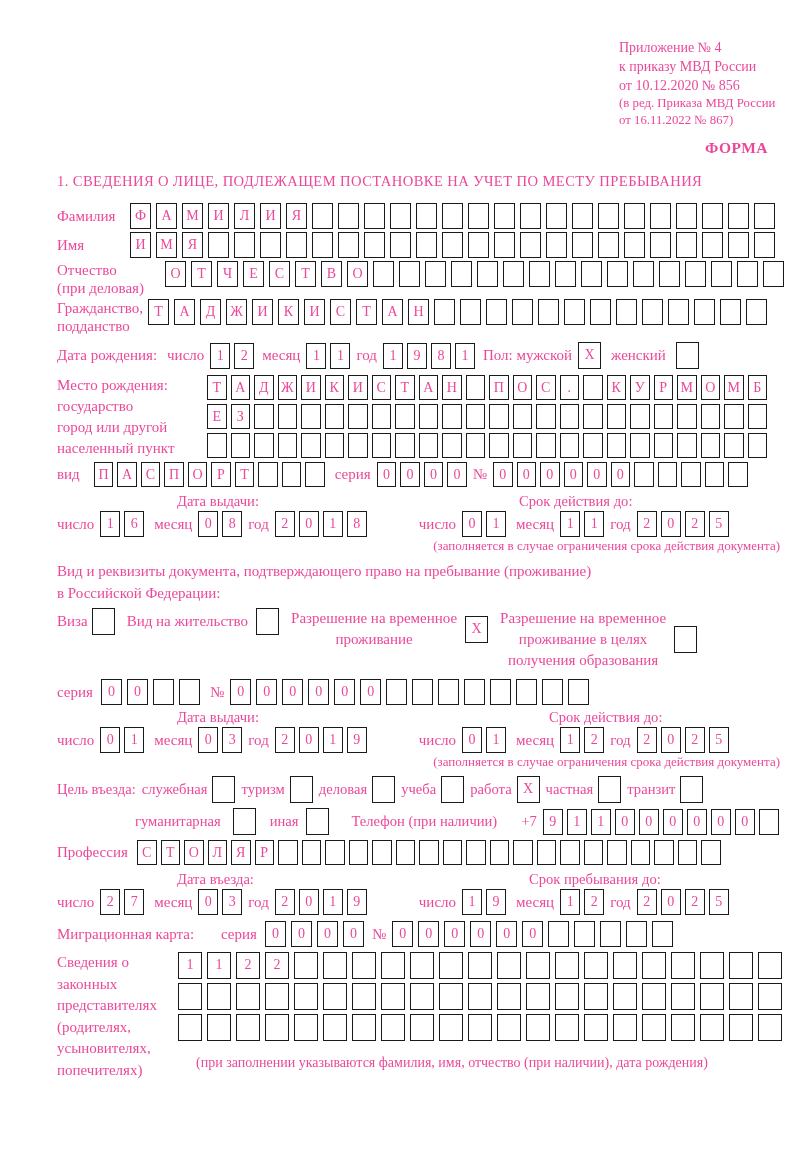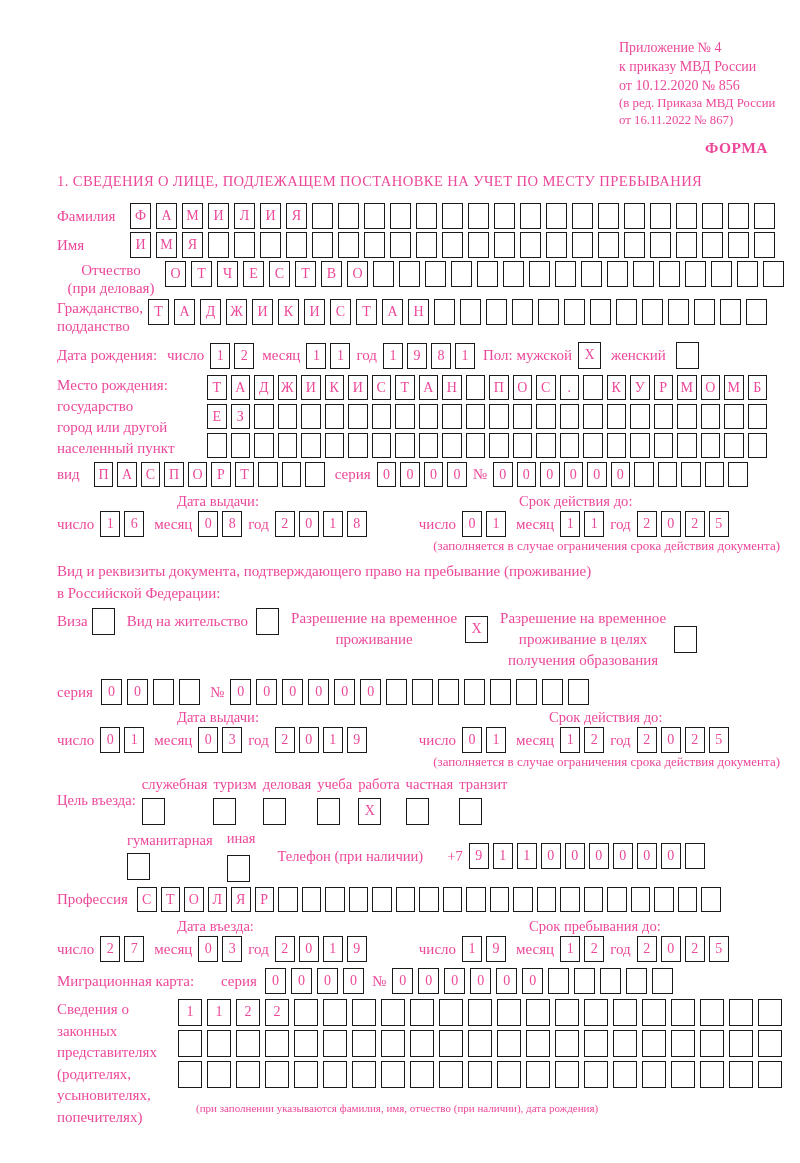--- a/index.html
+++ b/index.html
@@ -33,24 +33,24 @@
   .lg .box{width:24px;height:27px;}
   .lg{gap:5px;}
   .chk .box{width:23px;height:27px;}
   .gap6{margin-left:6px;} .gap8{margin-left:8px;} .gap10{margin-left:10px;} .gap14{margin-left:14px;}
   .center-bold{text-align:center;font-weight:bold;font-size:14.8px;margin-top:4px;}
   .hdr-row{display:flex;font-size:14.6px;margin-top:6px;}
   .note{font-size:13px;text-align:right;margin-top:1px;}
   .perm-row{display:flex;align-items:flex-start;margin-top:4px;gap:12px;}
   .perm-item{display:flex;align-items:center;gap:8px;}
   .perm-label{text-align:center;line-height:21px;}
-  .pair{display:flex;align-items:flex-start;gap:5px;margin-left:6px;flex-direction:column;}
+  .pair{display:flex;align-items:center;gap:5px;margin-left:6px;}
   .purpose-row{display:flex;align-items:center;margin-top:6px;font-size:14.6px;}
   .col{display:flex;flex-direction:column;gap:4px;}
-  .rep-note{font-size:11px;margin-top:10px;margin-left:18px;}
+  .rep-note{font-size:14px;margin-top:10px;margin-left:18px;}
   .lblcol{flex:none;line-height:21px;}
 </style>
 </head>
 <body>
 
 <div class="page">
 
   <div class="appendix">
     <div>Приложение № 4</div>
     <div>к приказу МВД России</div>
@@ -120,21 +120,21 @@
         <span class="box"></span>
         <span class="box"></span>
         <span class="box"></span>
         <span class="box"></span>
         <span class="box"></span>
         <span class="box"></span>
       </span>
   </div>
 
   <div class="frow top">
-    <span class="lbl lbl2" style="width:108px;text-align:center;">
+    <span class="lbl lbl2" style="width:108px;">
       <span>Отчество</span><br>
       <span>(при деловая)</span>
     </span>
     <span class="boxes">
         <span class="box">О</span>
         <span class="box">Т</span>
         <span class="box">Ч</span>
         <span class="box">Е</span>
         <span class="box">С</span>
         <span class="box">Т</span>
@@ -542,21 +542,21 @@
       </span>
     <span class="pair">
         <span>транзит</span>
         <span class="boxes chk">
           <span class="box"></span>
         </span>
       </span>
   </div>
 
   <div class="purpose-row" style="margin-top:5px;padding-left:70px;">
-    <span class="pair" style="margin-left:0;gap:4px;">
+    <span class="pair" style="margin-left:8px;gap:12px;">
         <span>гуманитарная</span>
         <span class="boxes chk">
           <span class="box"></span>
         </span>
       </span>
     <span class="pair" style="margin-left:14px;gap:8px;">
         <span>иная</span>
         <span class="boxes chk">
           <span class="box"></span>
         </span>

